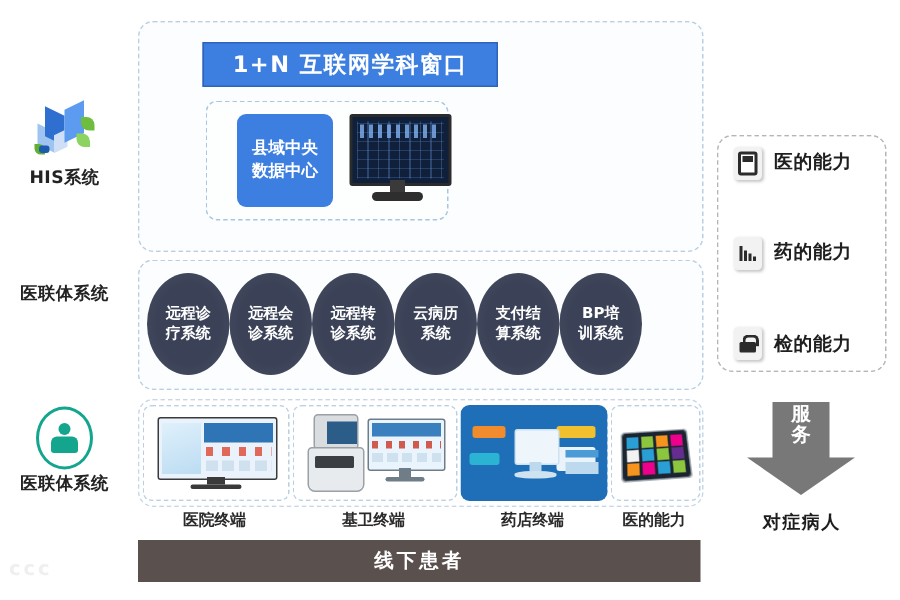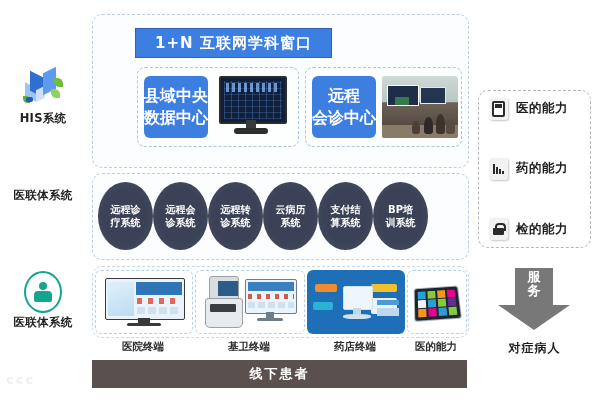--- a/index.html
+++ b/index.html
@@ -65,23 +65,23 @@
 
   
   .subcard{
     position:absolute;border:1.2px dashed #a9c6e2;border-radius:8px;
     background:#fdfefe;display:flex;align-items:center;
   }
   #sub-dc{left:137px;top:67px;width:160px;height:78px;}
   #sub-rc{left:305px;top:67px;width:155px;height:78px;}
 
   .bluebox{
-    width:64px;height:62px;margin-left:6px;flex:none;
+    width:64px;height:62px;margin-left:20px;flex:none;
     background:#3d7fe0;border-radius:6px;
-    color:#fff;font-size:16px;font-weight:bold;line-height:1.35;
+    color:#fff;font-size:11px;font-weight:bold;line-height:1.35;
     display:flex;align-items:center;justify-content:center;text-align:center;
   }
 
   
   .monitor{width:78px;height:66px;margin-left:5px;position:relative;}
   .mon-screen{
     position:absolute;left:6px;top:2px;width:64px;height:44px;
     background:#11203a;border:2px solid #2b2b2b;border-radius:2px;overflow:hidden;
   }
   .mon-grid{
@@ -283,34 +283,20 @@
     <div class="monitor">
       <div class="mon-screen">
           <div class="mon-grid"></div>
           <div class="mon-bars"></div>
         </div>
       <div class="mon-neck"></div>
         <div class="mon-base"></div>
     </div>
   </div>
 
-  <div class="subcard" id="sub-rc">
-    <div class="bluebox">远程<br>会诊中心</div>
-    <div class="photo">
-      <div class="ph-screen">
-          <div class="ph-green"></div>
-        </div>
-      <div class="ph-screen2"></div>
-      <div class="ph-t"></div>
-      <div class="ph-p" style="left:42px;width:9px;height:17px;"></div>
-      <div class="ph-p" style="left:54px;width:9px;height:20px;background:#3b342c;"></div>
-      <div class="ph-p" style="left:64px;width:9px;height:15px;background:#564c41;"></div>
-      <div class="ph-p" style="left:30px;width:8px;height:13px;background:#4a4038;"></div>
-    </div>
-  </div>
 
   <div class="ell-row">
     <div class="ellipse">远程诊<br>疗系统</div>
     <div class="ellipse">远程会<br>诊系统</div>
     <div class="ellipse">远程转<br>诊系统</div>
     <div class="ellipse">云病历<br>系统</div>
     <div class="ellipse">支付结<br>算系统</div>
     <div class="ellipse">BP培<br>训系统</div>
   </div>
 

